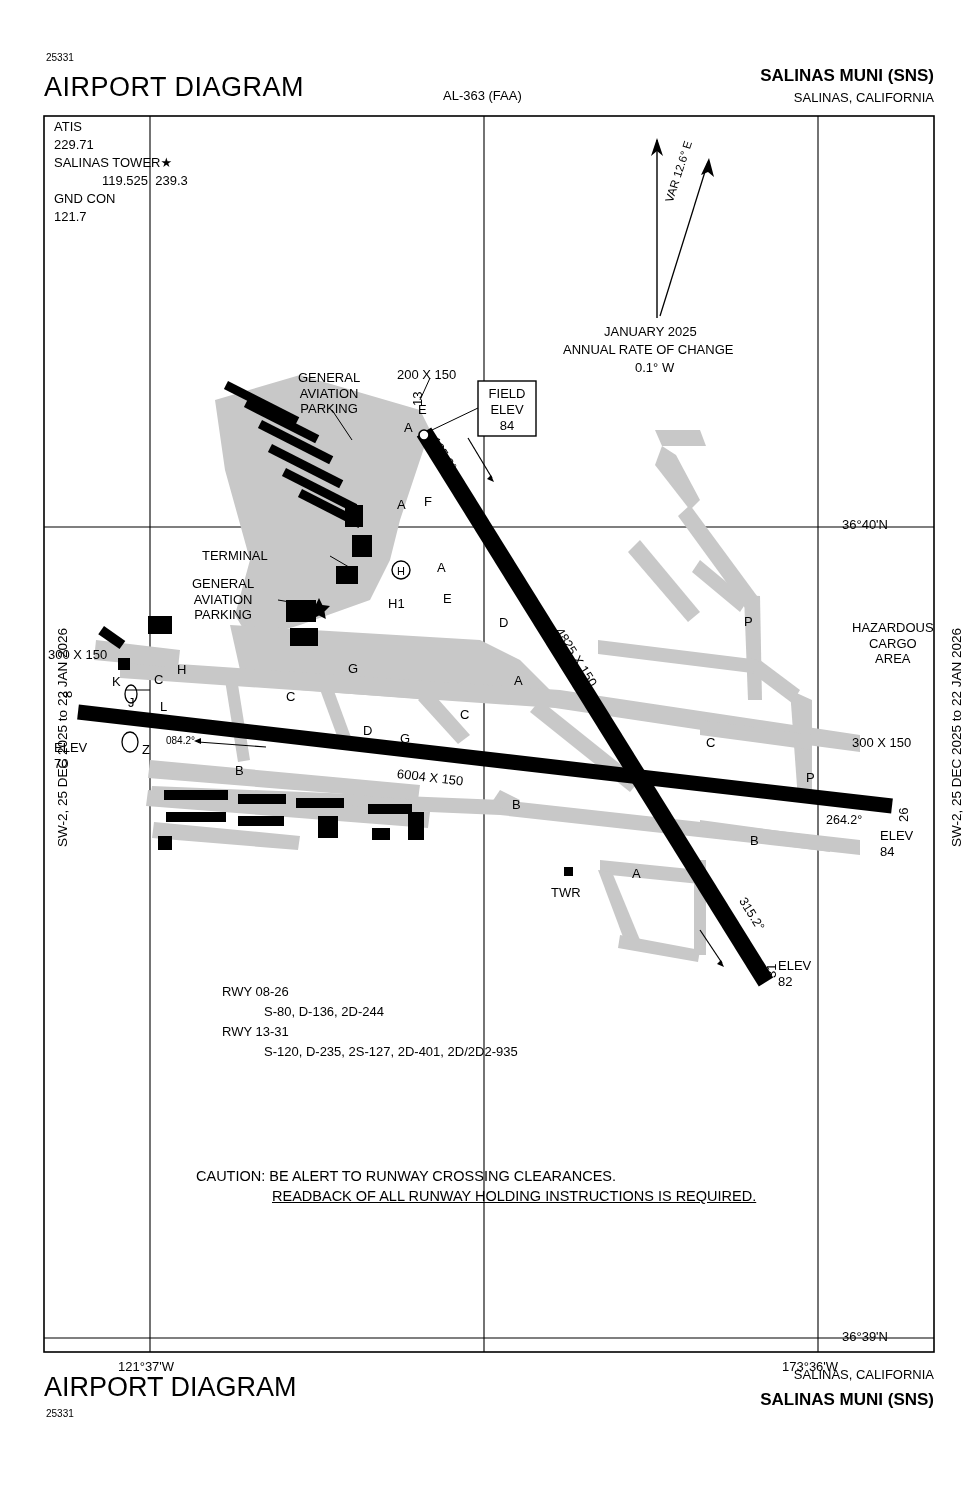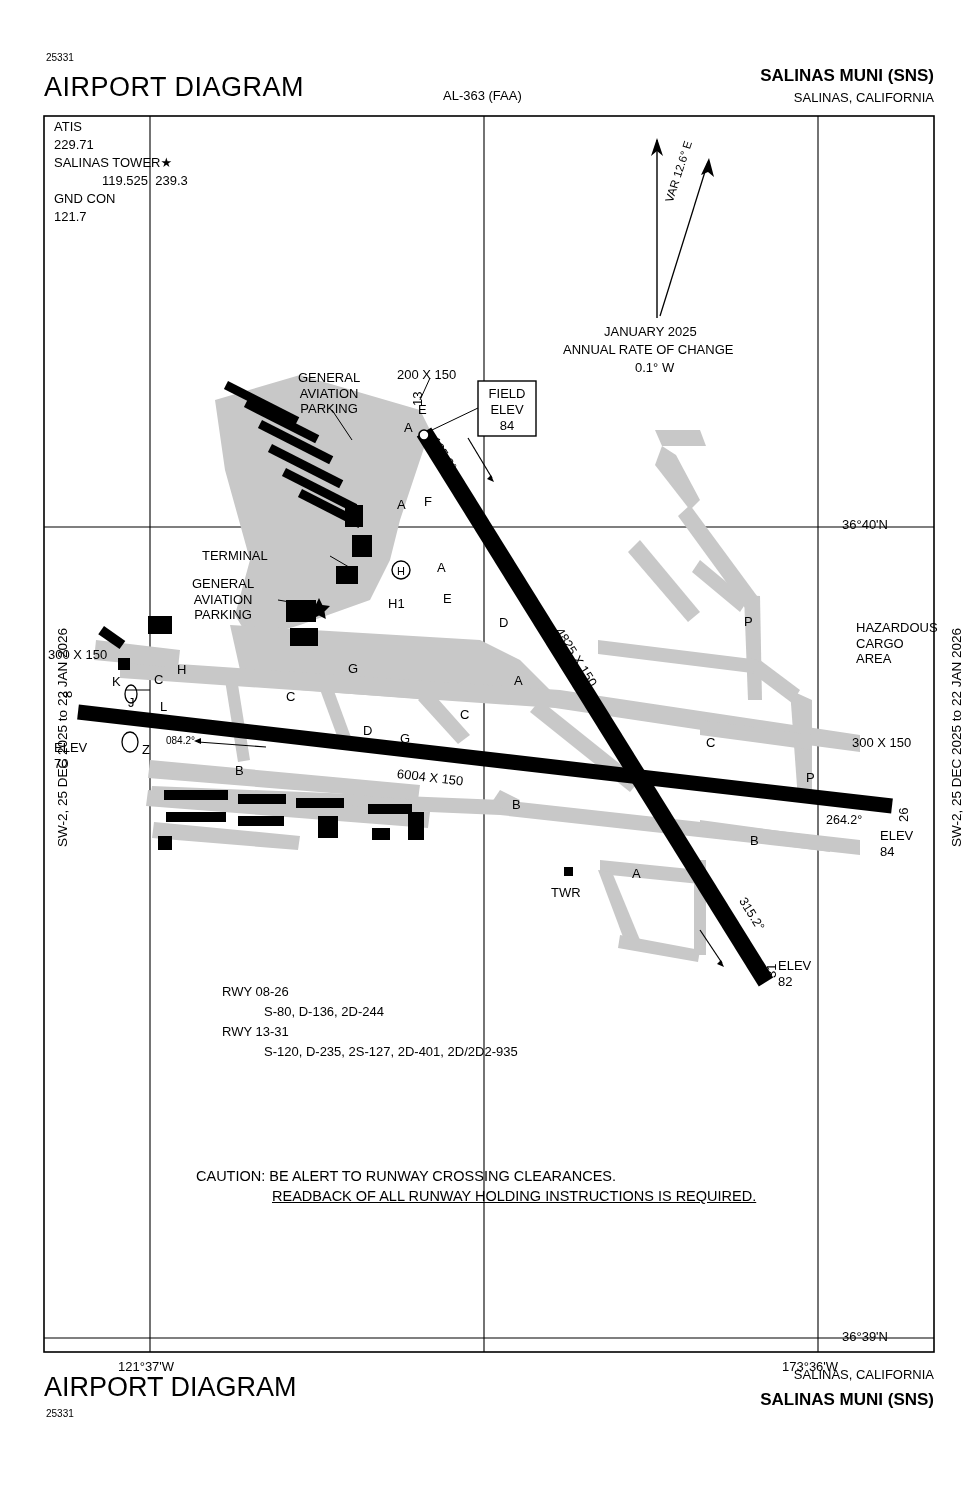--- a/index.html
+++ b/index.html
@@ -181,21 +181,21 @@
 <div class="lbl" style="left:397px;top:367px;">200 X 150</div>
 <div class="lbl" style="left:202px;top:548px;">TERMINAL</div>
 <div class="lbl" style="left:192px;top:576px;text-align:center;">GENERAL
 AVIATION
 PARKING</div>
 <div class="lbl" style="left:388px;top:596px;">H1</div>
 <div class="lbl" style="left:48px;top:647px;">300 X 150</div>
 <div class="lbl" style="left:852px;top:735px;">300 X 150</div>
 <div class="lbl" style="left:565px;top:625px;transform:rotate(58deg);transform-origin:left top;">4825 X 150</div>
 <div class="lbl" style="left:398px;top:766px;transform:rotate(6.6deg);transform-origin:left top;">6004 X 150</div>
-<div class="lbl" style="left:856px;top:620px;text-align:left;">HAZARDOUS
+<div class="lbl" style="left:820px;top:620px;text-align:center;padding-left:32px;">HAZARDOUS
 CARGO
 AREA</div>
 <div class="lbl" style="left:551px;top:885px;">TWR</div>
 <div class="lbl" style="left:54px;top:740px;">ELEV
 70</div>
 <div class="lbl" style="left:880px;top:828px;">ELEV
 84</div>
 <div class="lbl" style="left:778px;top:958px;">ELEV
 82</div>
 

